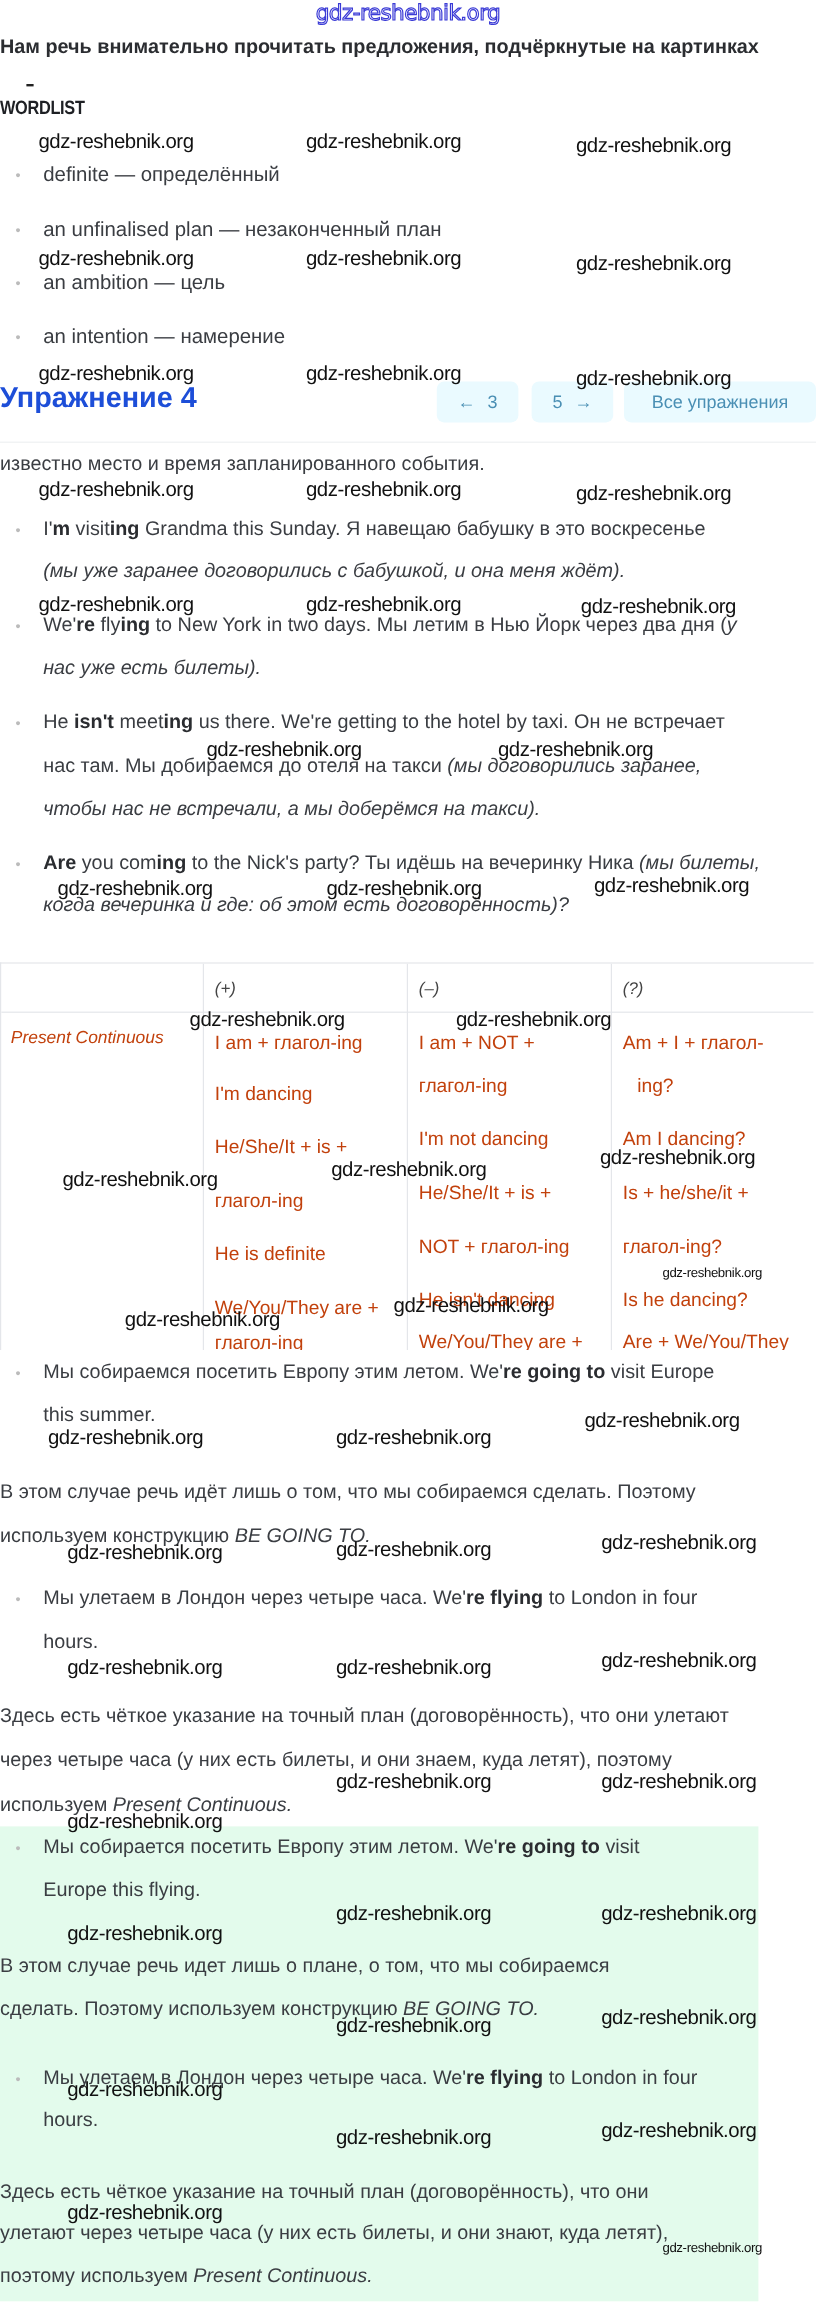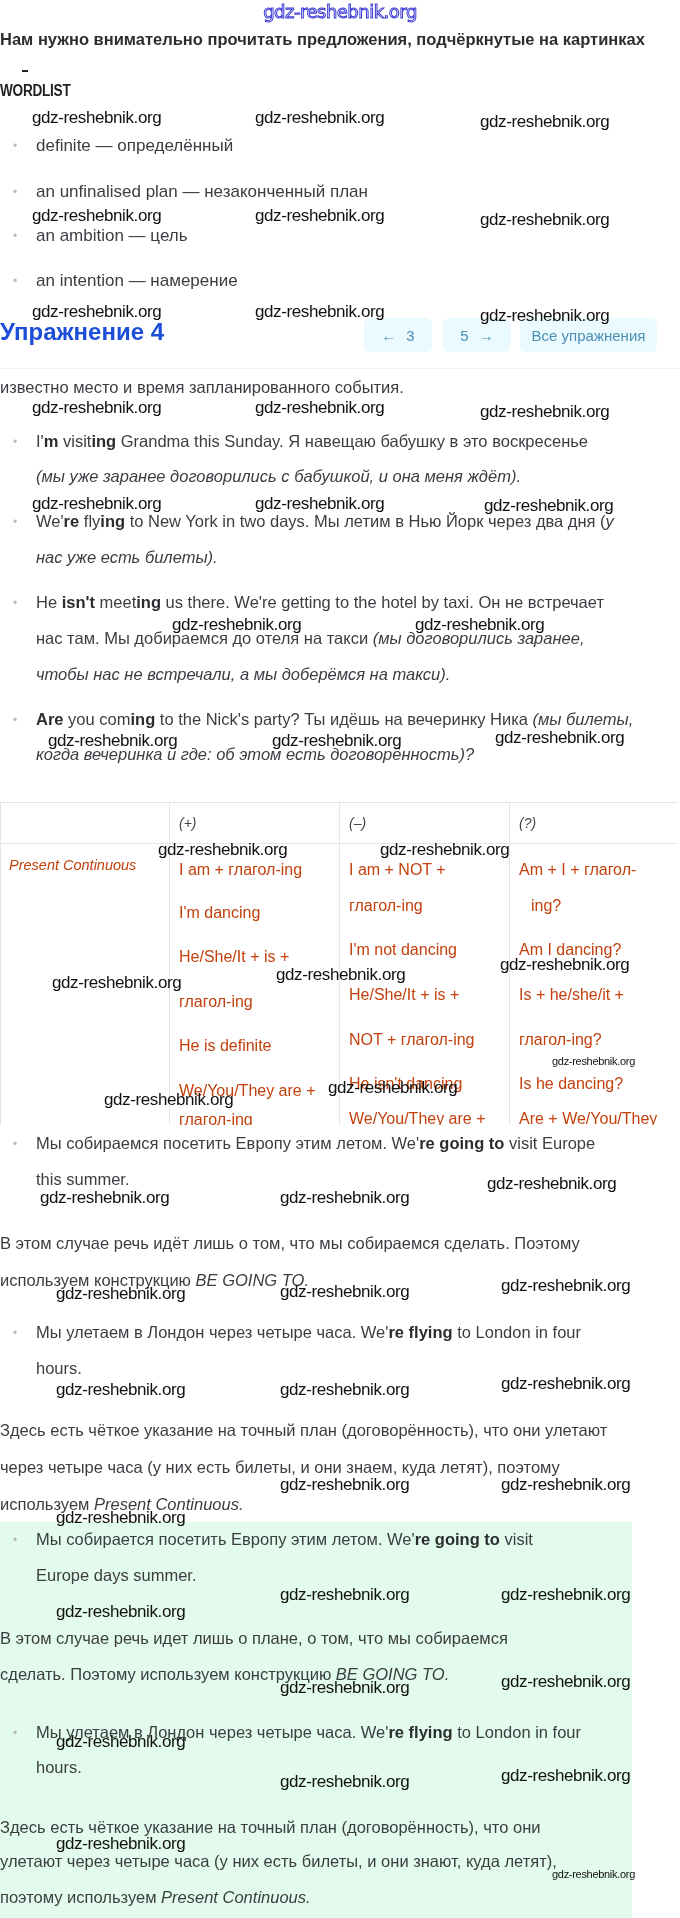--- a/index.html
+++ b/index.html
@@ -33,39 +33,39 @@
   .tbl .hrow { position: absolute; left: 0; right: 0; top: 40px; height: 1px; background: #e4e6ea; }
   .cell { position: absolute; font-size: 16px; color: #c2410c; white-space: nowrap; }
   .cell.hdr { font-size: 14px; font-style: italic; color: #444; }
   .green { left: 0; top: 1522px; width: 632px; height: 396px; background: #e3fbec; }
 </style>
 </head>
 <body>
 
 <div class="abs site-wm">gdz-reshebnik.org</div>
 
-<div class="abs heading">Нам нужно внимательно прочитать предложения, подчёркнутые на картинках</div>
+<div class="abs heading">Нам речь внимательно прочитать предложения, подчёркнутые на картинках</div>
 <div class="abs dash"></div>
 <div class="abs wordlist">WORDLIST</div>
 
 <div class="abs li" style="top:136px"><span class="t">definite — определённый</span></div>
 <div class="abs li" style="top:182px"><span class="t">an unfinalised plan — незаконченный план</span></div>
 <div class="abs li" style="top:226px"><span class="t">an ambition — цель</span></div>
 <div class="abs li" style="top:271px"><span class="t">an intention — намерение</span></div>
 
 <div class="abs ex-title">Упражнение 4</div>
 <div class="abs nav-btn" style="left:364px;width:68px">
   <span>←</span>
   <span>3</span>
 </div>
 <div class="abs nav-btn" style="left:443px;width:68px">
   <span>5</span>
   <span>→</span>
 </div>
-<div class="abs nav-btn" style="left:520px;width:137px">Все упражнения</div>
+<div class="abs nav-btn" style="left:520px;width:160px">Все упражнения</div>
 <div class="abs divider"></div>
 
 <div class="abs para" style="top:378px">известно место и время запланированного события.</div>
 
 <div class="abs bl" style="top:432px"><span class="in"><span>I'</span><b>m</b><span> visit</span><b>ing</b><span> Grandma this Sunday. Я навещаю бабушку в это воскресенье</span></span></div>
 <div class="abs cont" style="top:467px"><i>(мы уже заранее договорились с бабушкой, и она меня ждёт).</i></div>
 
 <div class="abs bl" style="top:512px"><span class="in"><span>We'</span><b>re</b><span> fly</span><b>ing</b><span> to New York in two days. Мы летим в Нью Йорк через два дня (</span><i>у</i></span></div>
 <div class="abs cont" style="top:548px"><i>нас уже есть билеты).</i></div>
 
@@ -119,21 +119,21 @@
 <div class="abs para" style="top:1271px"><span>используем конструкцию </span><i>BE GOING TO.</i></div>
 
 <div class="abs bl" style="top:1323px"><span class="in"><span>Мы улетаем в Лондон через четыре часа. We'</span><b>re flying</b><span> to London in four</span></span></div>
 <div class="abs cont" style="top:1359px">hours.</div>
 <div class="abs para" style="top:1421px">Здесь есть чёткое указание на точный план (договорённость), что они улетают</div>
 <div class="abs para" style="top:1458px">через четыре часа (у них есть билеты, и они знаем, куда летят), поэтому</div>
 <div class="abs para" style="top:1495px"><span>используем </span><i>Present Continuous.</i></div>
 
 <div class="abs green"></div>
 <div class="abs bl" style="top:1530px"><span class="in"><span>Мы собирается посетить Европу этим летом. We'</span><b>re going to</b><span> visit</span></span></div>
-<div class="abs cont" style="top:1566px">Europe days summer.</div>
+<div class="abs cont" style="top:1566px">Europe this flying.</div>
 <div class="abs para" style="top:1629px">В этом случае речь идет лишь о плане, о том, что мы собираемся</div>
 <div class="abs para" style="top:1665px"><span>сделать. Поэтому используем конструкцию </span><i>BE GOING TO.</i></div>
 <div class="abs bl" style="top:1723px"><span class="in"><span>Мы улетаем в Лондон через четыре часа. We'</span><b>re flying</b><span> to London in four</span></span></div>
 <div class="abs cont" style="top:1758px">hours.</div>
 <div class="abs para" style="top:1818px">Здесь есть чёткое указание на точный план (договорённость), что они</div>
 <div class="abs para" style="top:1852px">улетают через четыре часа (у них есть билеты, и они знают, куда летят),</div>
 <div class="abs para" style="top:1888px"><span>поэтому используем </span><i>Present Continuous.</i></div>
 
 <div id="wm-layer">
     <div class="abs wm" style="left: 32px; top: 108px;">gdz-reshebnik.org</div>

